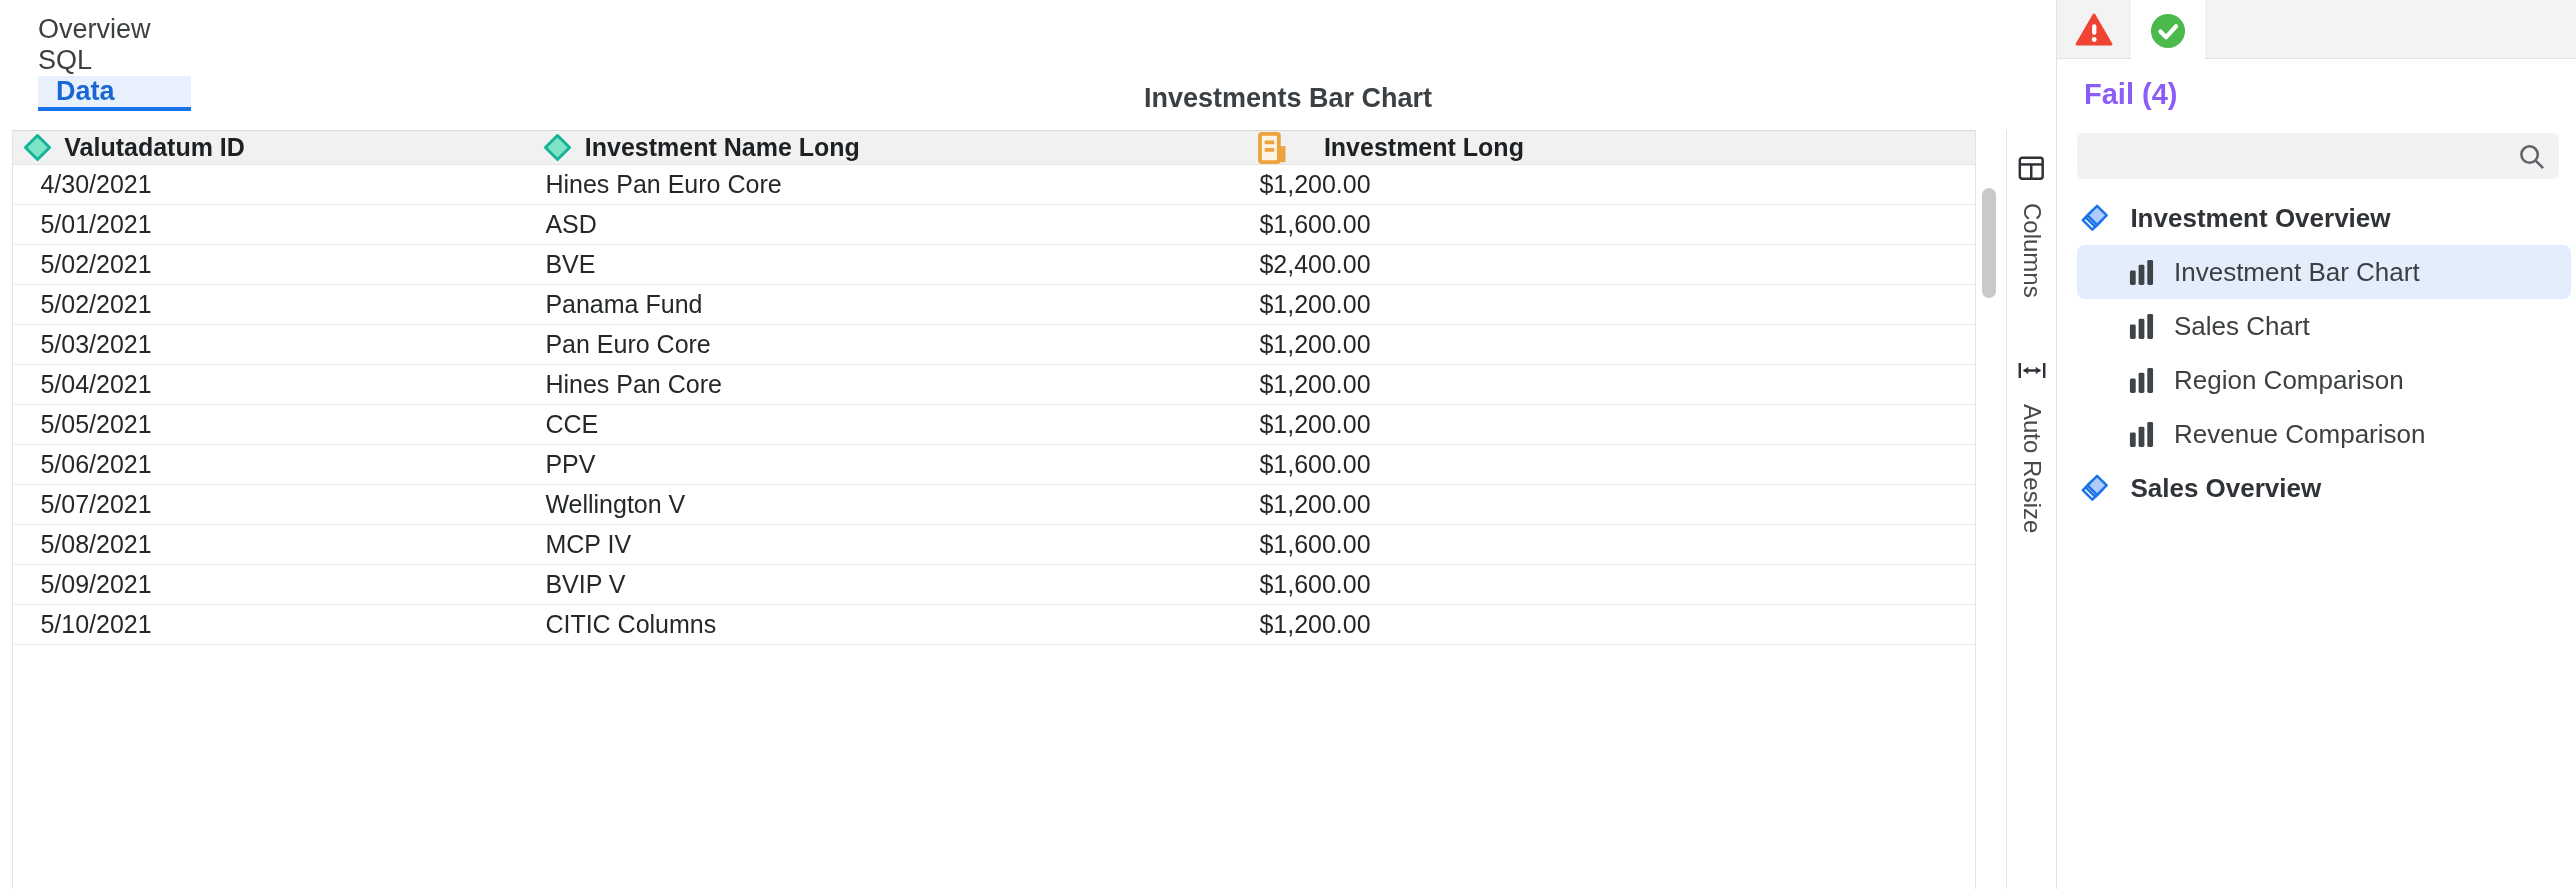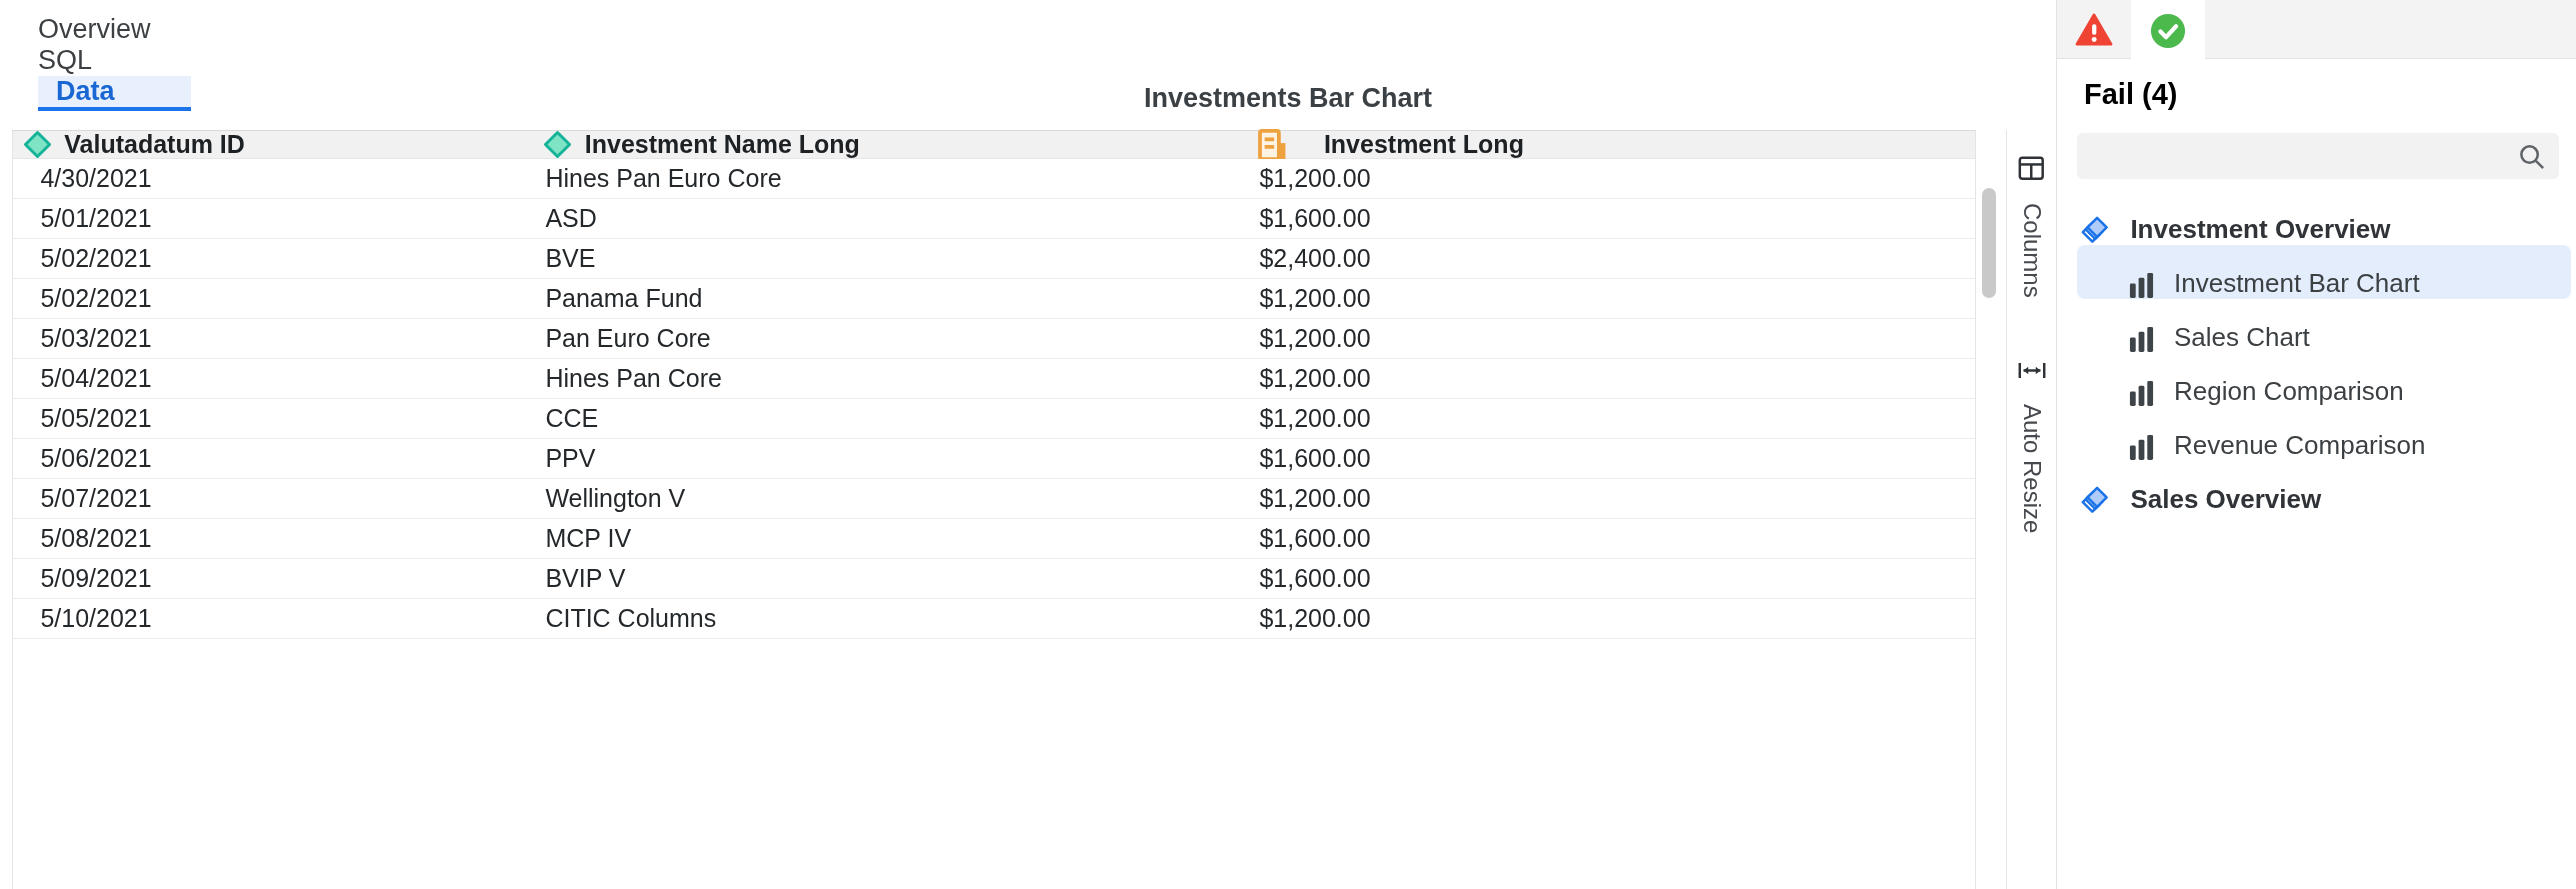--- a/index.html
+++ b/index.html
@@ -16,21 +16,21 @@
     border-bottom:4.8px solid #1a73e8;}
 
   
   .chart-title{position:absolute;left:0;top:83px;width:2576px;text-align:center;
     font-size:27px;font-weight:700;color:#3b4045;}
 
   
   .grid{position:absolute;left:12.4px;top:130px;width:1964px;height:760px;
     border-top:1.9px solid #d9d9d9;border-left:1.9px solid #e4e4e4;border-right:1.9px solid #e4e4e4;
     background:#fff;}
-  .grid-header{position:relative;height:28px;background:#f1f1f1;border-bottom:1.9px solid #e6e6e6;padding-left:28px;}
+  .grid-header{position:relative;height:34px;background:#f1f1f1;border-bottom:1.9px solid #e6e6e6;padding-left:28px;}
   .hcell{position:absolute;top:0;height:100%;display:flex;align-items:center;gap:12.4px;
     font-size:25px;font-weight:700;color:#1d2124;white-space:nowrap;}
   .h1{left:9.5px;} .h2{left:530px;} .h3{left:1244px;gap:36px;}
   .grid-row{position:relative;height:40px;border-bottom:1.9px solid #ececec;background:#fff;}
   .cell{position:absolute;top:0;height:100%;display:flex;align-items:center;
     font-size:25px;color:#24282b;white-space:nowrap;}
   .c1{left:27px;} .c2{left:532px;} .c3{left:1246px;}
 
   
   .vscroll-thumb{position:absolute;left:1982px;top:188px;width:14.3px;height:110px;
@@ -46,28 +46,28 @@
   .btn-columns{margin-top:23px;}
   .btn-resize{margin-top:59px;}
 
   
   .sidebar{position:absolute;left:2056px;top:0;width:520px;height:890px;background:#fff;
     border-left:1.9px solid #e2e2e2;}
   .side-tabs{display:flex;height:59px;border-bottom:1.9px solid #e3e3e3;background:#f3f3f3;}
   .side-tab{width:74px;height:59px;display:flex;align-items:center;justify-content:center;cursor:pointer;}
   .side-tab.active{background:#ffffff;height:61px;margin-bottom:-1.9px;}
   .side-tabs .filler{flex:1;}
-  .fail-title{margin:0;position:absolute;left:27px;top:78px;font-size:29px;font-weight:700;color:#000000;}
+  .fail-title{margin:0;position:absolute;left:27px;top:78px;font-size:29px;font-weight:700;color:#8b5cf6;}
   .search-wrap{position:absolute;left:20px;top:133px;width:482px;height:46px;background:#f2f2f2;
     border-radius:5.7px;display:flex;align-items:center;}
   .search-wrap input{flex:1;border:none;background:transparent;outline:none;height:100%;
     font-size:25px;padding:0 15.2px;color:#202124;}
   .search-wrap .mag{margin-right:13.3px;display:flex;}
   .tree{position:absolute;left:0;top:191px;width:520px;}
-  .tree-row{height:54px;display:flex;align-items:flex-end;margin:0 6px 0 20px;cursor:pointer;
+  .tree-row{height:54px;display:flex;align-items:center;margin:0 6px 0 20px;cursor:pointer;
     font-size:26px;color:#3c4043;white-space:nowrap;}
   .tree-row.group{padding-left:1.9px;font-weight:700;color:#303438;}
   .tree-row.item{padding-left:51px;}
   .tree-row.selected{background:#e3edfc;border-radius:7.6px;}
   .tree-row .ticon{display:flex;align-items:center;}
   .tree-row.group .ticon{margin-right:21px;}
   .tree-row.item .ticon{margin-right:19px;}
 
   svg{display:block;}
 </style>

